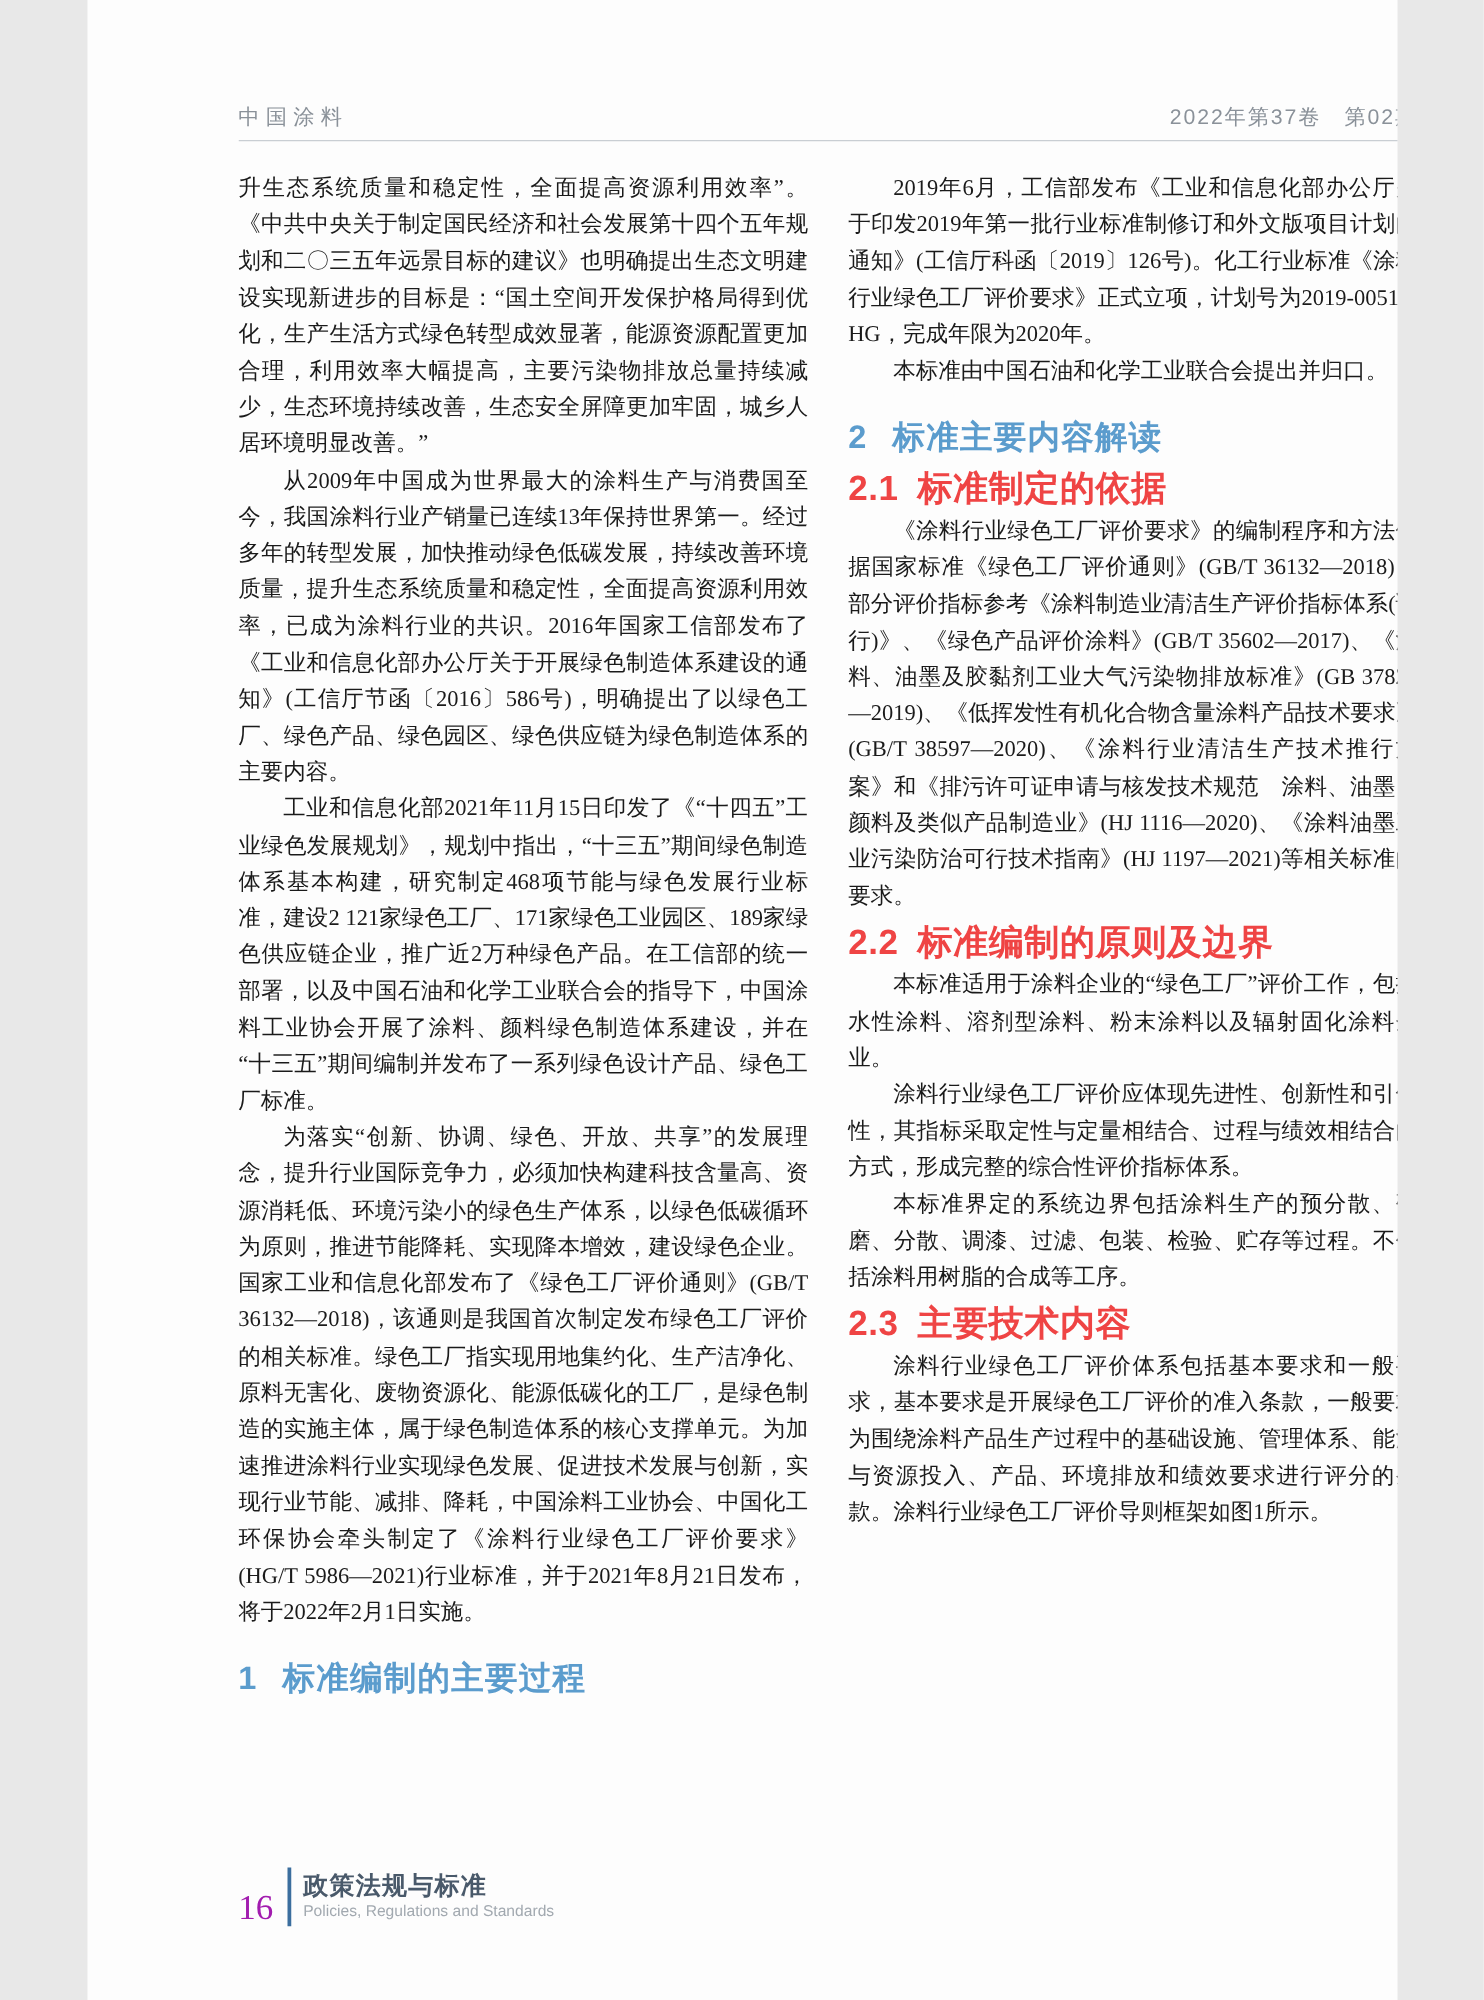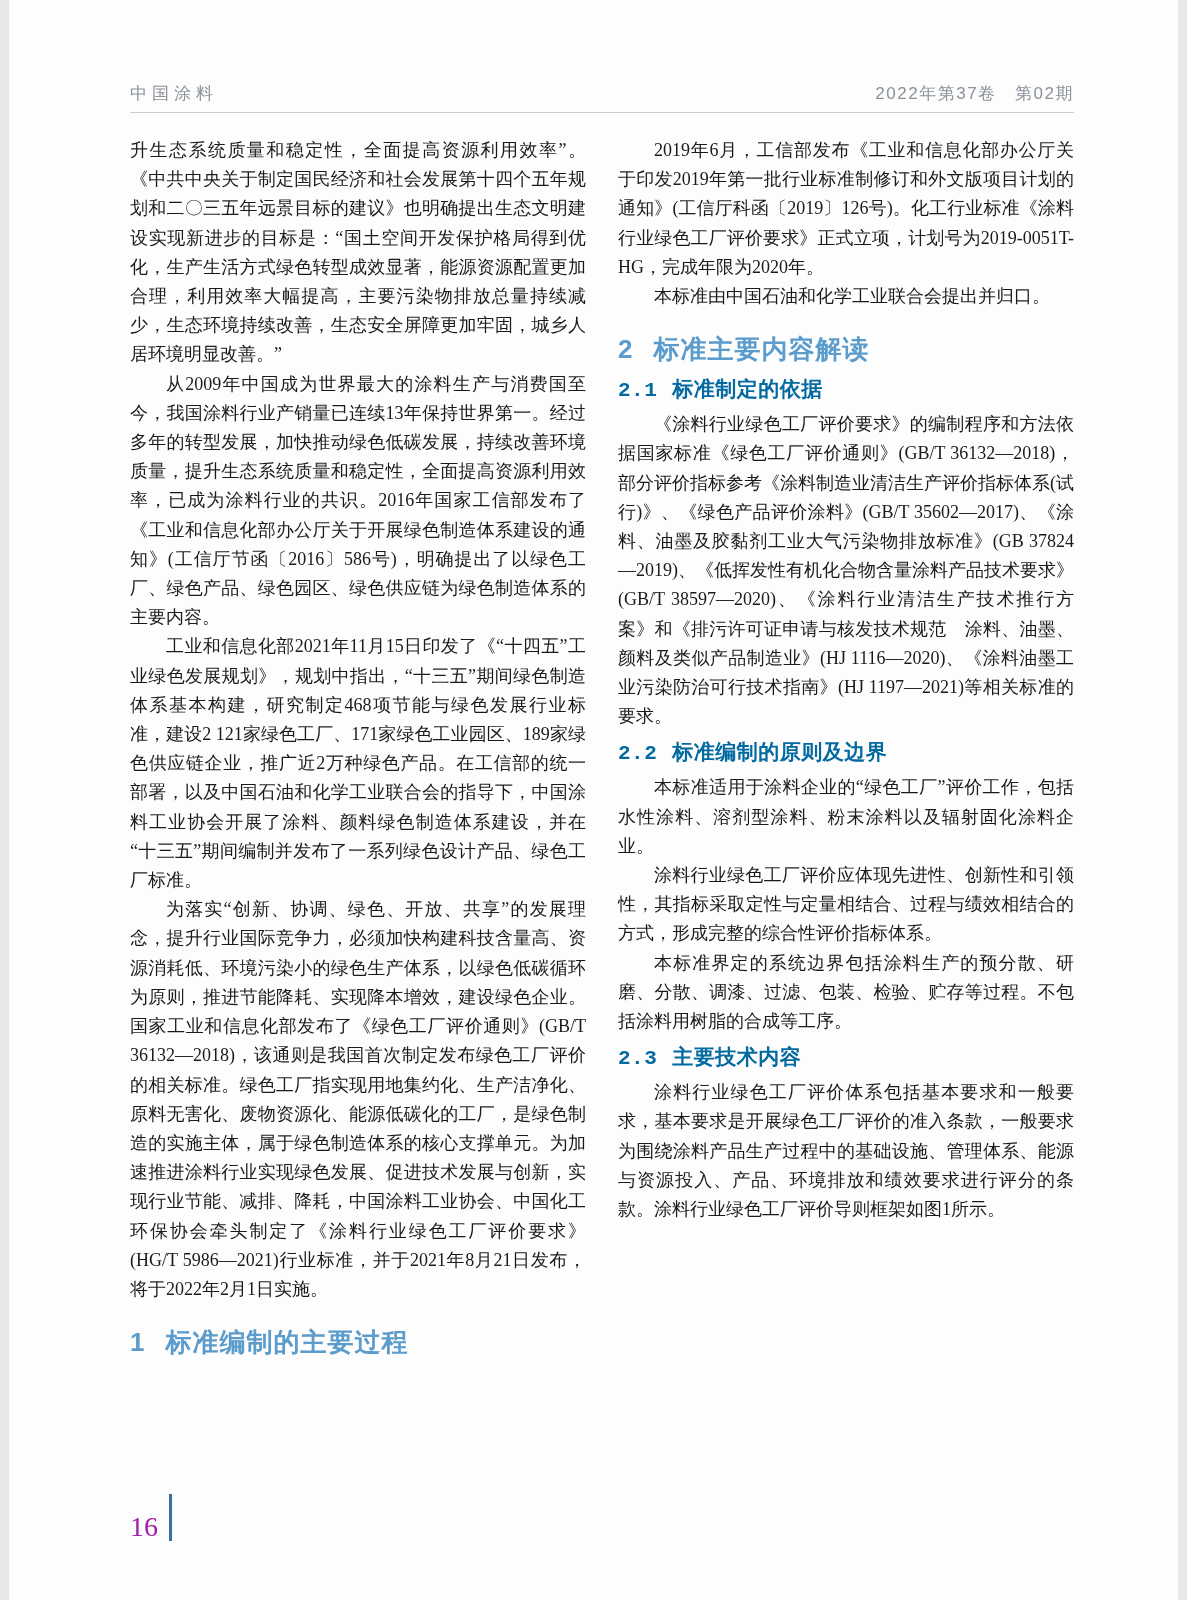--- a/index.html
+++ b/index.html
@@ -1,19 +1,19 @@
 <!DOCTYPE html>
 <html lang="zh"><head>
 <meta charset="utf-8">
 <style>
   html,body{margin:0;padding:0;}
   body{background:#e8e8e8;}
   .page{
     position:relative;
-    width:1169px;height:1600px;
+    width:1048px;height:1600px;
     background:#fdfdfd;
     margin:0 auto;
     overflow:hidden;
     font-family:"Liberation Serif","DejaVu Serif",serif;
     color:#1a1a1a;
   }
   
   .running-head{
     position:absolute;left:121px;top:82px;width:944px;
     display:flex;justify-content:space-between;align-items:flex-end;
@@ -41,23 +41,23 @@
   .h-l1{
     margin:21px 0 11px;
     font-family:Liberation Sans, sans-serif;
     font-weight:bold;font-size:26px;line-height:34px;
     color:#5b9ccd;letter-spacing:1px;
   }
   .h-l1 .sec-num{margin-right:20px;}
   
   .h-l2{
     margin:9px 0 5px;
-    font-family:Liberation Mono, monospace;
-    font-weight:bold;font-size:21px;line-height:28px;
-    color:#0369a1;letter-spacing:0.5px;
+    font-family:Liberation Sans, sans-serif;
+    font-weight:bold;font-size:28px;line-height:28px;
+    color:#ef4444;letter-spacing:0.5px;
   }
   .h-l2 .sec-num{margin-right:15px;}
   
   .page-footer{
     position:absolute;left:121px;top:1494px;
     display:flex;align-items:center;
   }
   .page-number{
     font-family:"Liberation Serif","DejaVu Serif",serif;
     font-size:28px;color:#a21caf;
@@ -120,15 +120,19 @@
       </div>
       <p class="indent">涂料行业绿色工厂评价体系包括基本要求和一般要求，基本要求是开展绿色工厂评价的准入条款，一般要求为围绕涂料产品生产过程中的基础设施、管理体系、能源与资源投入、产品、环境排放和绩效要求进行评分的条款。涂料行业绿色工厂评价导则框架如图1所示。</p>
 
     </div>
 
   </div>
 
   <div class="page-footer">
     <span class="page-number">16</span>
     <span class="footer-bar"></span>
+    <span class="footer-titles">
+      <span class="footer-cn">政策法规与标准</span>
+      <span class="footer-en">Policies, Regulations and Standards</span>
+    </span>
   </div>
 
 </div>
 
 </body></html>

